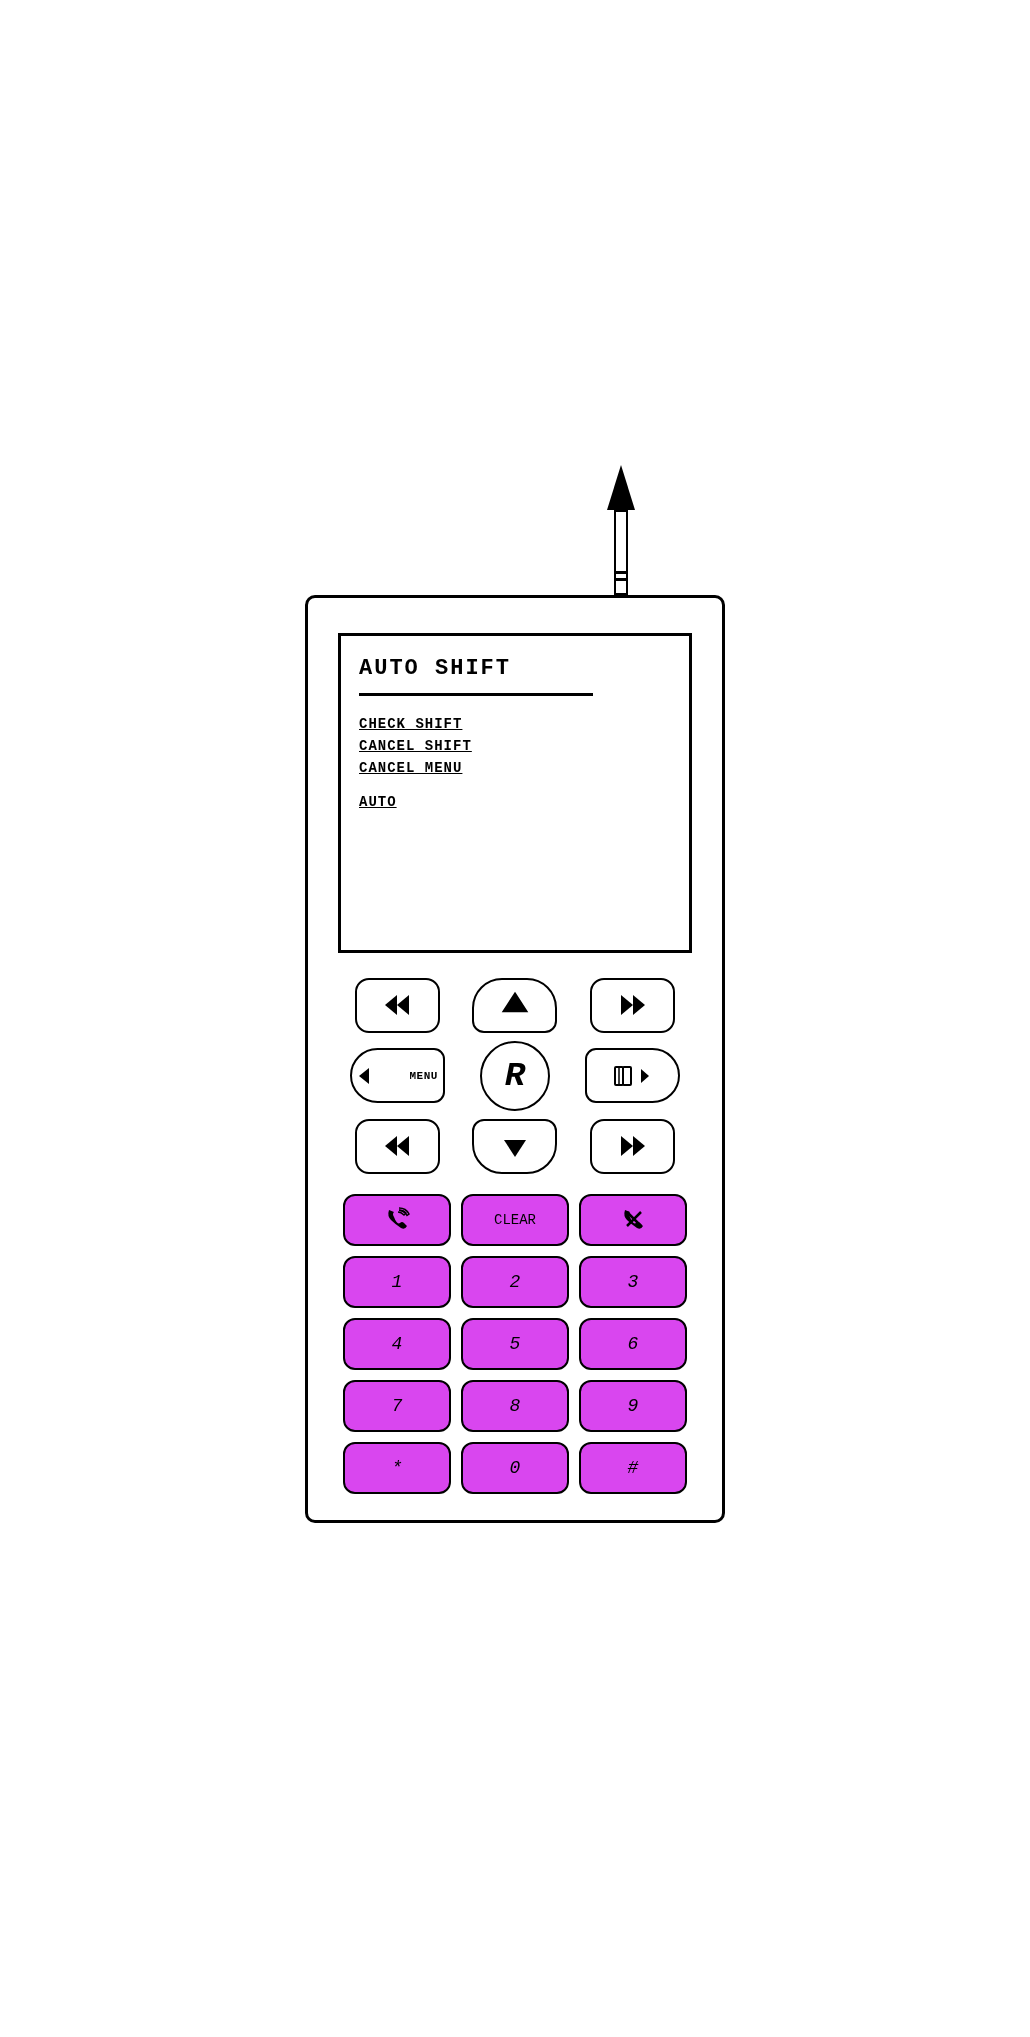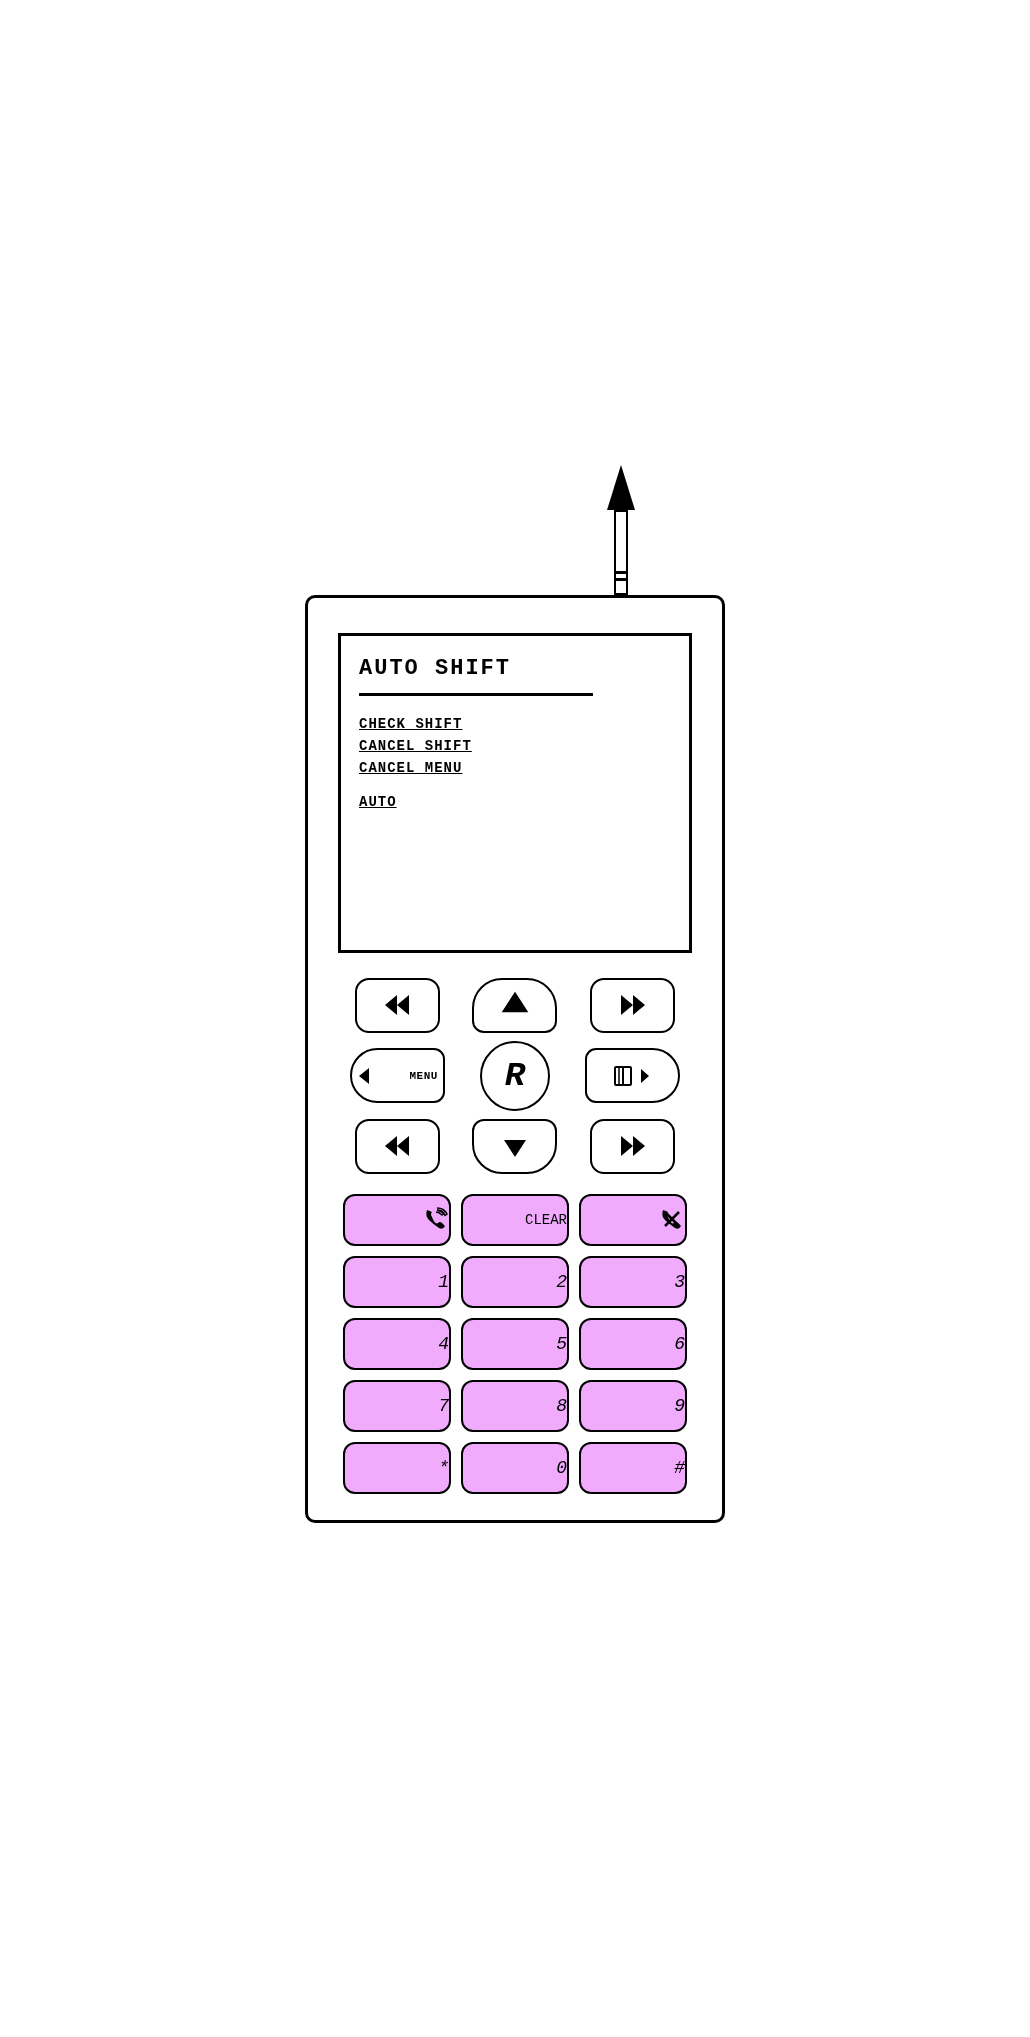--- a/index.html
+++ b/index.html
@@ -154,26 +154,26 @@
 
     
     .keypad {
       display: grid;
       grid-template-columns: repeat(3, 1fr);
       gap: 10px;
       margin: 0 15px 10px 15px;
     }
 
     .key {
-      background: #f0abfc;
+      background: #d946ef;
       border: 2px solid #000;
       border-radius: 12px;
       height: 52px;
       display: flex;
-      justify-content: flex-end;
+      justify-content: center;
       align-items: center;
       font-size: 18px;
       cursor: pointer;
       font-style: italic;
     }
 
     .key-special {
       font-size: 14px;
       font-style: normal;
       font-weight: normal;

